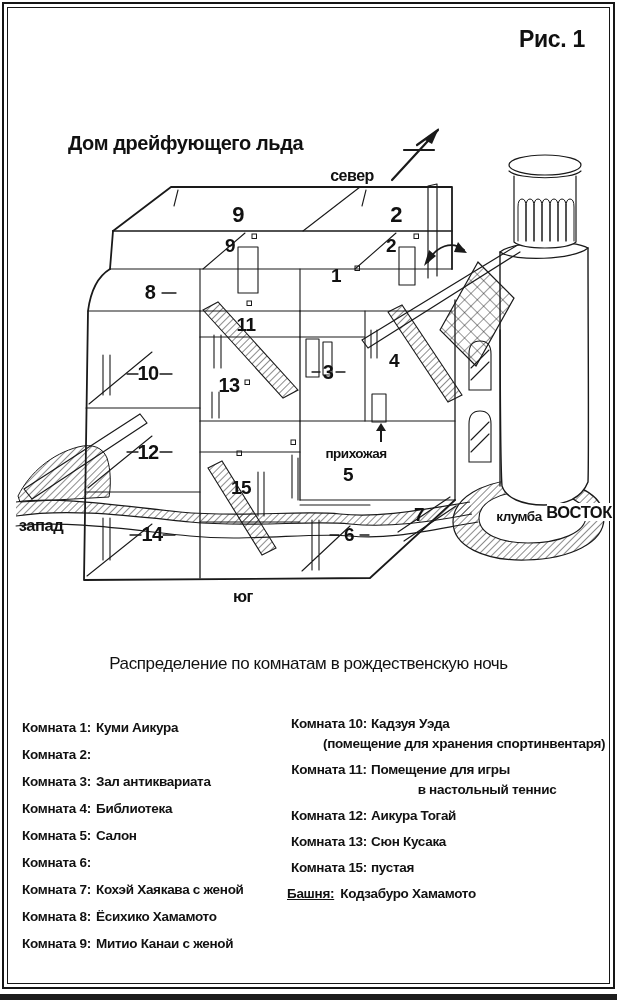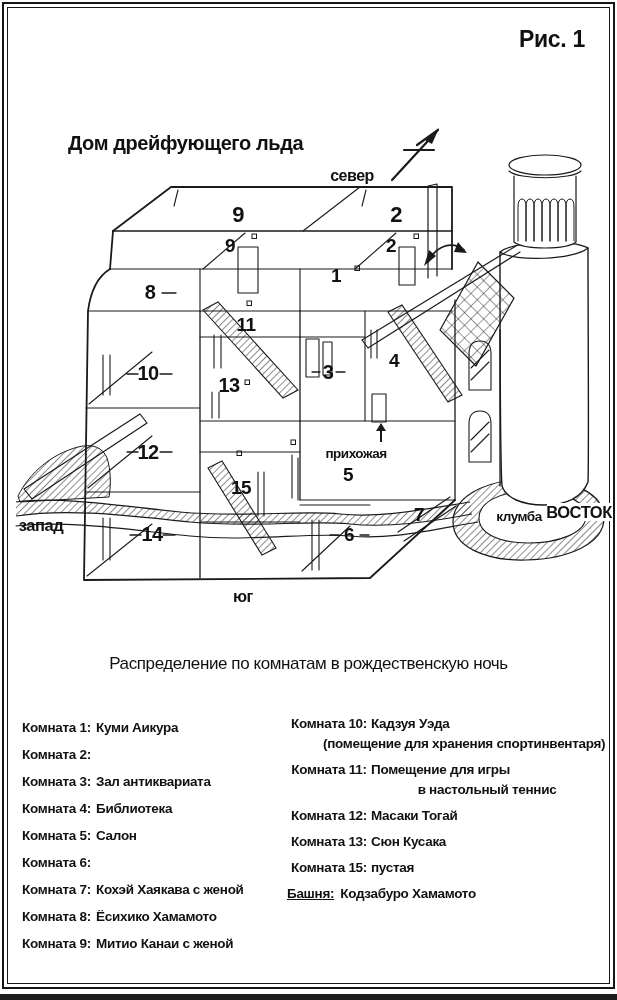--- a/index.html
+++ b/index.html
@@ -262,21 +262,21 @@
     <div class="legend-row-block">
       <div class="legend-row">
         <span class="legend-label">Комната 11:</span>
         <span class="legend-name">Помещение для игры</span>
       </div>
       <div class="legend-cont lg">в настольный теннис</div>
     </div>
     <div class="legend-row-block">
       <div class="legend-row">
         <span class="legend-label">Комната 12:</span>
-        <span class="legend-name">Масаки Тогай</span>
+        <span class="legend-name">Аикура Тогай</span>
       </div>
     </div>
     <div class="legend-row-block">
       <div class="legend-row">
         <span class="legend-label">Комната 13:</span>
         <span class="legend-name">Сюн Кусака</span>
       </div>
     </div>
     <div class="legend-row-block">
       <div class="legend-row">

